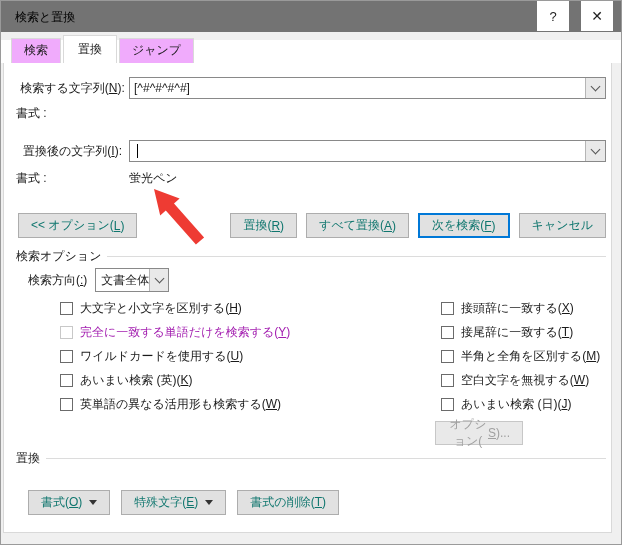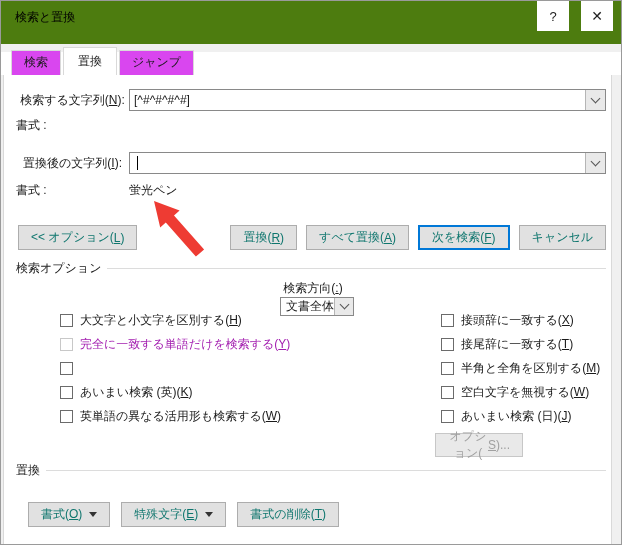--- a/index.html
+++ b/index.html
@@ -5,33 +5,33 @@
   * { box-sizing: border-box; margin: 0; padding: 0; }
   html,body { background:#fff; }
   body { font-family: "Liberation Sans", sans-serif; font-size: 12px; color:#1a1a1a; }
 
   .dialog{
     position:relative; width:622px; height:545px;
     background:#f0f0f0; border:1px solid #9a9a9a; overflow:hidden;
   }
 
   
-  .titlebar{ position:relative; height:43px; background:#4d7c0f; }
+  .titlebar{ position:relative; height:31px; background:#737373; }
   .titlebar .title{ position:absolute; left:14px; top:8px; font-size:12px; color:#000; }
   .tb-btn{ position:absolute; top:0; width:32px; height:30px; display:flex; align-items:center; justify-content:center;
            font-size:13px; color:#222; cursor:default; background:#fff; }
   .tb-help{ right:52px; }
   .tb-close{ right:8px; font-size:14px; }
 
   .gray-band{ height:8px; background:#f0f0f0; }
 
   
   .tabstrip{ position:relative; z-index:3; background:#fff; padding-left:10px; height:23px;
              display:flex; align-items:flex-end; margin-bottom:-1px; }
-  .tab{ background:#d946ef; border:1px solid #d9d9d9; border-bottom:none; padding:3px 12px 4px 12px;
+  .tab{ background:#f0abfc; border:1px solid #d9d9d9; border-bottom:none; padding:3px 12px 4px 12px;
         margin-right:2px; color:#1a1a1a; }
   .tab.active{ background:#fff; padding:5px 14px 5px 14px; position:relative; z-index:4; }
 
   
   .page{ position:relative; z-index:1; margin:0 9px 0 2px; height:471px; background:#fff;
          border:1px solid #d9d9d9; padding:10px 5px 10px 12px; overflow:hidden; }
 
   .row{ display:flex; align-items:center;text-align:center; }
   .field-label{ width:113px; flex:0 0 113px; }
 
@@ -51,21 +51,21 @@
   .btn.disabled{ color:#a0a0a0; border-color:#c7c7c7; background:#e9e9e9; }
   .action-row{ margin-top:26px; display:flex; align-items:center; }
   .action-row .spacer{ flex:1; }
   .action-row .btn{ margin-left:9px; }
   .action-row .btn:first-child{ margin-left:2px; }
 
   
   .group-head{ display:flex; align-items:center; margin-top:10px; height:16px; }
   .group-head .g-line{ flex:1; border-top:1px solid #dcdcdc; margin-left:6px; }
 
-  .direction-row{ margin-top:4px; margin-left:12px; display:flex; align-items:center; height:24px;flex-direction:column; }
+  .direction-row{ margin-top:4px; margin-left:12px; display:flex; align-items:center; height:24px; }
   .direction-row .dir-label{ margin-right:8px; }
   .select{ width:74px; height:24px; border:1px solid #898989; background:#fff; display:flex; align-items:stretch; }
   .select .sel-text{ flex:1; display:flex; align-items:center; padding-left:5px; white-space:nowrap; }
   .select .sel-btn{ width:19px; background:#e9e9e9; border-left:1px solid #b5b5b5; display:flex; align-items:center; justify-content:center; }
 
   .opt-columns{ display:flex; margin-top:4px; }
   .opt-col-left{ width:389px; flex:0 0 389px; padding-left:8px; }
   .opt-col-right{ flex:1; }
   .cb-row{ display:flex; align-items:center; height:24px;padding-left:36px; }
   .checkbox{ width:13px; height:13px; border:1px solid #6b6b6b; background:#fff; flex:0 0 13px; }
@@ -171,20 +171,21 @@
         <div class="cb-row">
           <span class="checkbox"></span>
           <span class="cb-label">大文字と小文字を区別する(<u>H</u>)</span>
         </div>
         <div class="cb-row disabled">
           <span class="checkbox"></span>
           <span class="cb-label">完全に一致する単語だけを検索する(<u>Y</u>)</span>
         </div>
         <div class="cb-row">
           <span class="checkbox"></span>
+          <span class="cb-label">ワイルドカードを使用する(<u>U</u>)</span>
         </div>
         <div class="cb-row">
           <span class="checkbox"></span>
           <span class="cb-label">あいまい検索 (英)(<u>K</u>)</span>
         </div>
         <div class="cb-row">
           <span class="checkbox"></span>
           <span class="cb-label">英単語の異なる活用形も検索する(<u>W</u>)</span>
         </div>
       </div>

